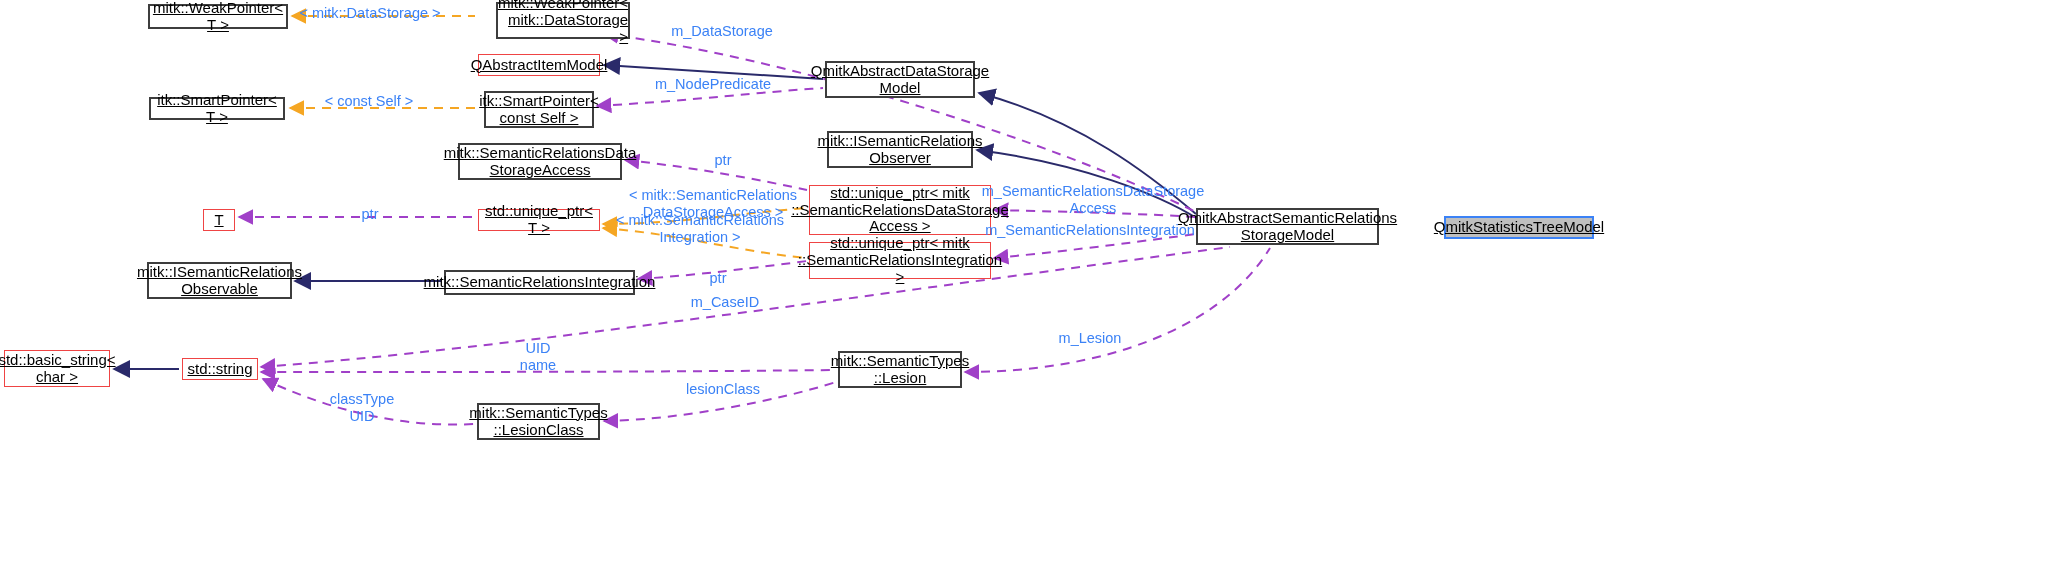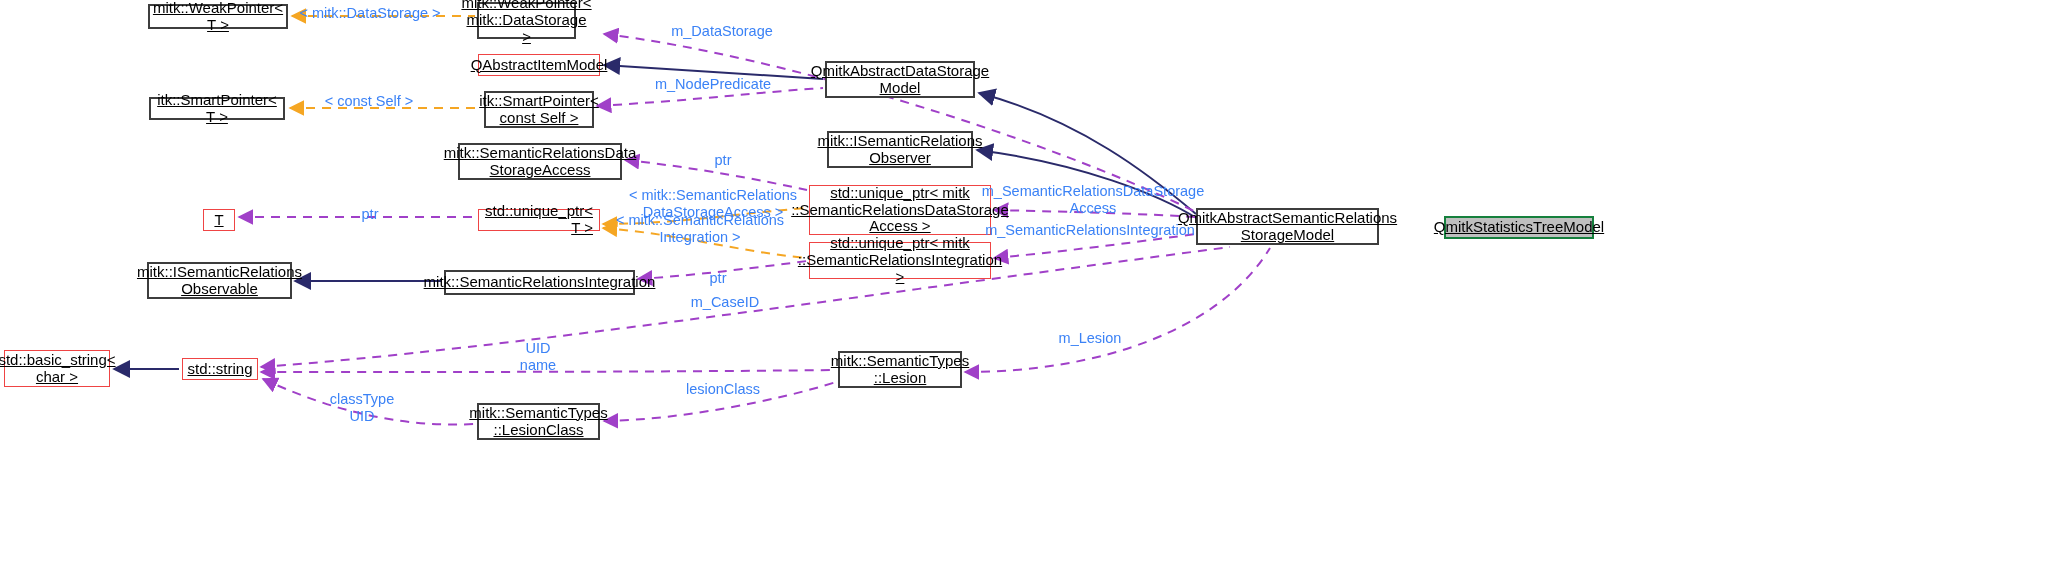--- a/index.html
+++ b/index.html
@@ -40,21 +40,21 @@
     padding: 2px 6px;
     text-decoration: underline;
   }
   .node.strong {
     border: 2px solid #3d3d3d;
   }
   .node.light {
     border: 1px solid #ef4444;
   }
   .node.highlight {
-    border: 2px solid #15803d;
+    border: 2px solid #3b82f6;
     background: #bfbfbf;
   }
   .edge-label {
     position: absolute;
     font-size: 14.5px;
     color: #3b82f6;
     text-align: center;
     white-space: pre-line;
     line-height: 1.15;
     transform: translate(-50%, -50%);
@@ -105,42 +105,42 @@
       <path d="M 261 367 C 500 350 900 290 1230 247"></path>
       <path d="M 261 372 C 500 372 650 372 836 370"></path>
       <path d="M 263 379 C 330 410 400 428 474 424"></path>
       <path d="M 604 421 C 680 420 780 400 836 382"></path>
       <path d="M 965 372 C 1100 372 1220 330 1270 248"></path>
     </g>
   </svg>
 
   <div class="node strong" style="left:148px;top:4px;width:140px;height:25px;">mitk::WeakPointer&lt; T &gt;</div>
 
-  <div class="node strong" style="left:477px;top:2px;width:99px;height:37px;">mitk::WeakPointer&lt;
+  <div class="node strong" style="left:496px;top:2px;width:134px;height:37px;text-align:right;">mitk::WeakPointer&lt;
 mitk::DataStorage &gt;</div>
 
   <div class="node light" style="left:478px;top:54px;width:122px;height:22px;">QAbstractItemModel</div>
 
   <div class="node strong" style="left:149px;top:97px;width:136px;height:23px;">itk::SmartPointer&lt; T &gt;</div>
 
   <div class="node strong" style="left:484px;top:91px;width:110px;height:37px;">itk::SmartPointer&lt;
 const Self &gt;</div>
 
   <div class="node strong" style="left:825px;top:61px;width:150px;height:37px;">QmitkAbstractDataStorage
 Model</div>
 
   <div class="node strong" style="left:827px;top:131px;width:146px;height:37px;">mitk::ISemanticRelations
 Observer</div>
 
   <div class="node strong" style="left:458px;top:143px;width:164px;height:37px;">mitk::SemanticRelationsData
 StorageAccess</div>
 
   <div class="node light" style="left:203px;top:209px;width:32px;height:22px;">T</div>
 
-  <div class="node light" style="left:478px;top:209px;width:122px;height:22px;text-align:right;">std::unique_ptr&lt; T &gt;</div>
+  <div class="node light" style="left:478px;top:209px;width:122px;height:22px;">std::unique_ptr&lt; T &gt;</div>
 
   <div class="node light" style="left:809px;top:185px;width:182px;height:50px;">std::unique_ptr&lt; mitk
 ::SemanticRelationsDataStorage
 Access &gt;</div>
 
   <div class="node light" style="left:809px;top:242px;width:182px;height:37px;">std::unique_ptr&lt; mitk
 ::SemanticRelationsIntegration &gt;</div>
 
   <div class="node strong" style="left:147px;top:262px;width:145px;height:37px;">mitk::ISemanticRelations
 Observable</div>

